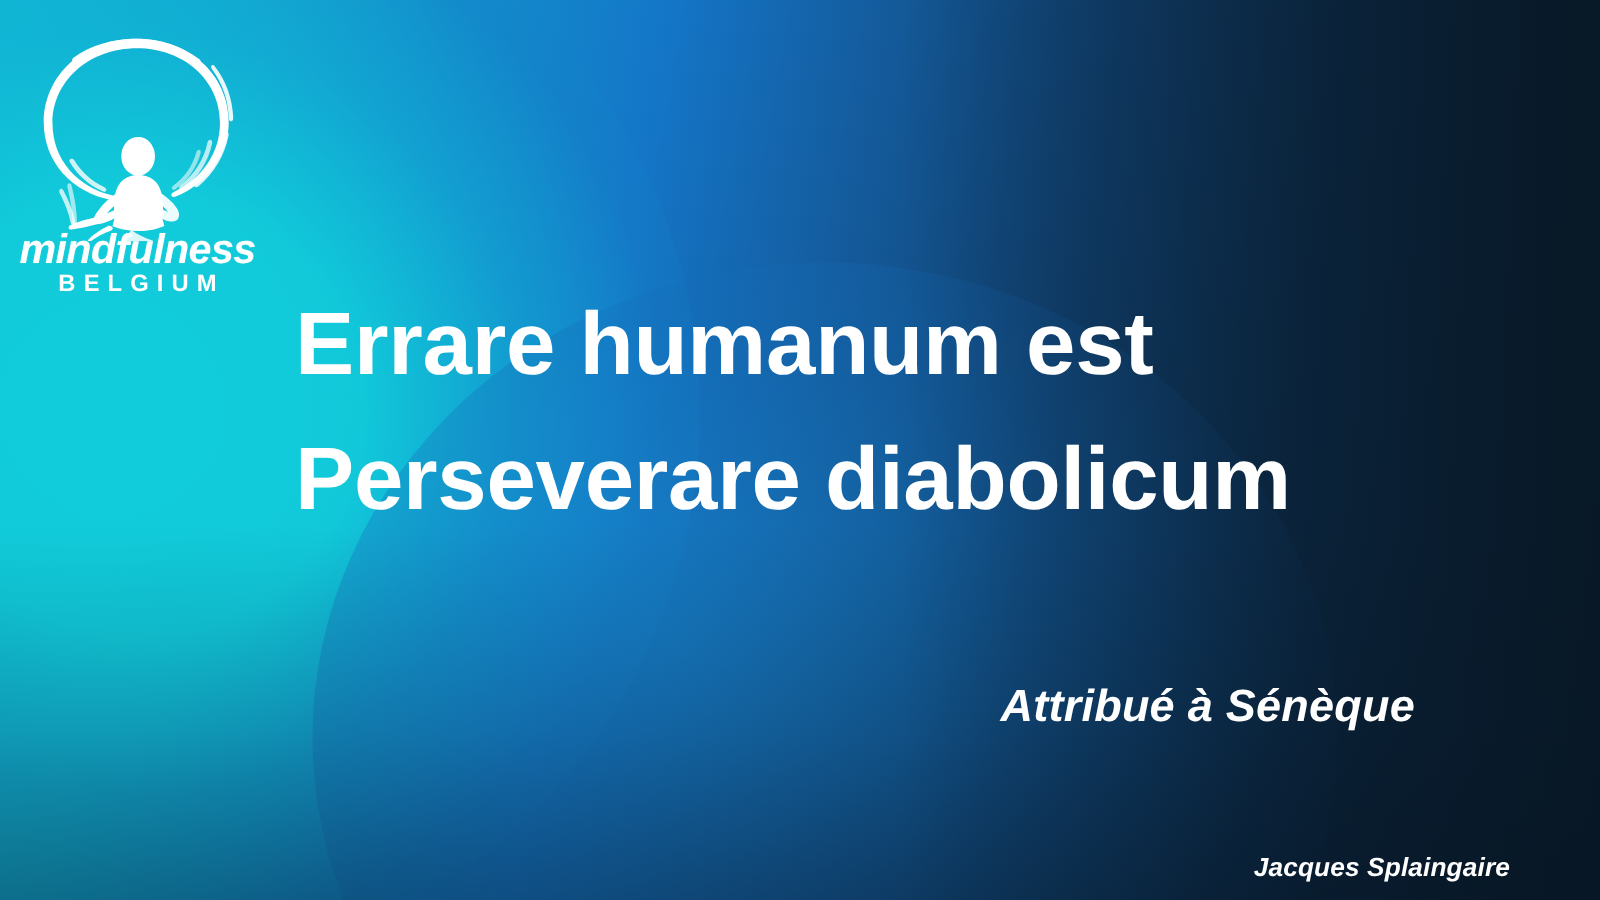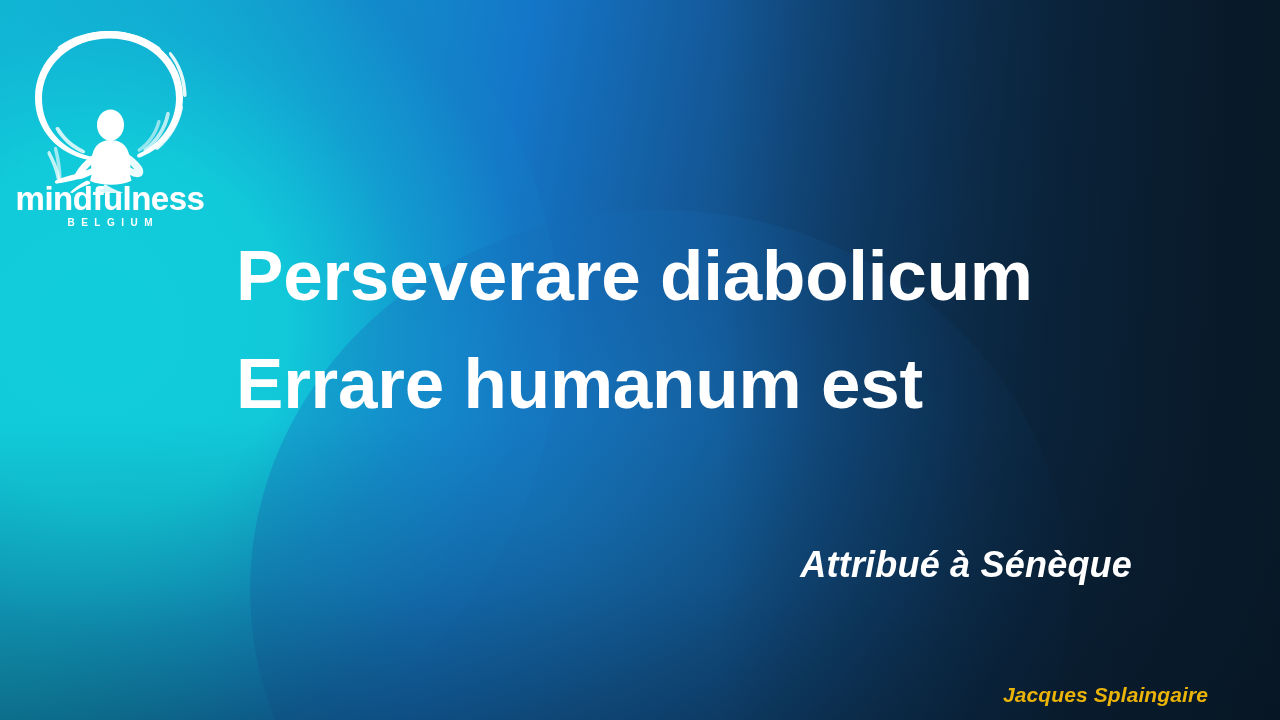--- a/index.html
+++ b/index.html
@@ -96,32 +96,33 @@
   .logo svg { display: block; }
   .logo-wordmark {
     position: absolute;
     left: 0;
     top: 164px;
     width: 200px;
     text-align: center;
     color: #ffffff;
     font-size: 33px;
     font-weight: bold;
+    font-style: italic;
     letter-spacing: -0.5px;
     line-height: 1;
     text-shadow: 0 0 1px rgba(255,255,255,0.35);
   }
   .logo-country {
     position: absolute;
     left: 0;
     top: 200px;
     width: 200px;
     text-align: center;
     color: #ffffff;
-    font-size: 10px;
+    font-size: 19px;
     font-weight: bold;
     letter-spacing: 6.5px;
     text-indent: 6.5px;
     line-height: 1;
   }
 
   
   .quote {
     position: absolute;
     left: 236px;
@@ -151,21 +152,21 @@
 
   
   .credits {
     position: absolute;
     right: 72px;
     bottom: 12px;
     text-align: right;
     line-height: 1.18;
   }
   .credit-author {
-    color: #eab308;
+    color: #ffffff;
     font-size: 21px;
     font-weight: bold;
     font-style: italic;
     letter-spacing: 0.1px;
   }
   .credit-social {
     color: #56d4e2;
     font-size: 18px;
     font-weight: normal;
     letter-spacing: 0.2px;
@@ -245,22 +246,22 @@
                  C 109 138.5, 114 133.8, 118 136 Z" opacity="0.92"></path>
         <path d="M95 166 C 100 169.5, 106 172.5, 112 174.3 L 113 175 L 88 175 C 90.5 172, 92.8 169, 95 166 Z" opacity="0.85"></path>
       </g>
     </svg>
 
     <div class="logo-wordmark">mindfulness</div>
     <div class="logo-country">BELGIUM</div>
   </div>
 
   <div class="quote">
+    <span class="quote-line">Errare humanum est</span>
     <span class="quote-line">Perseverare diabolicum</span>
-    <span class="quote-line">Errare humanum est</span>
   </div>
 
   <div class="attribution">Attribué à Sénèque</div>
 
   <div class="credits">
     <div class="credit-author">Jacques Splaingaire</div>
   </div>
 
 </div>
 

